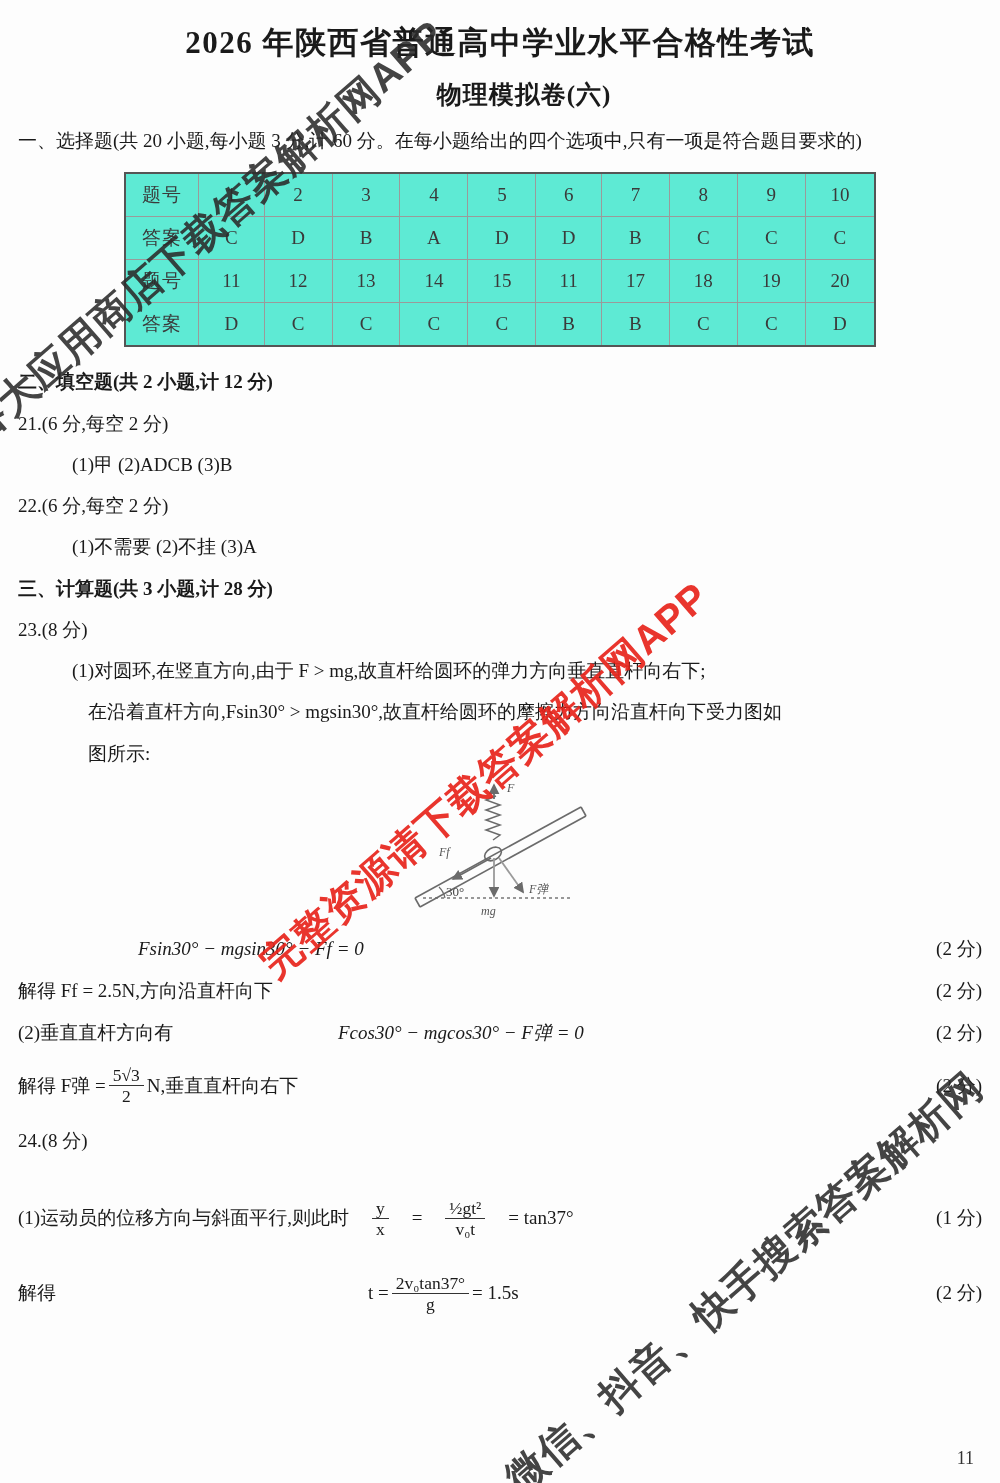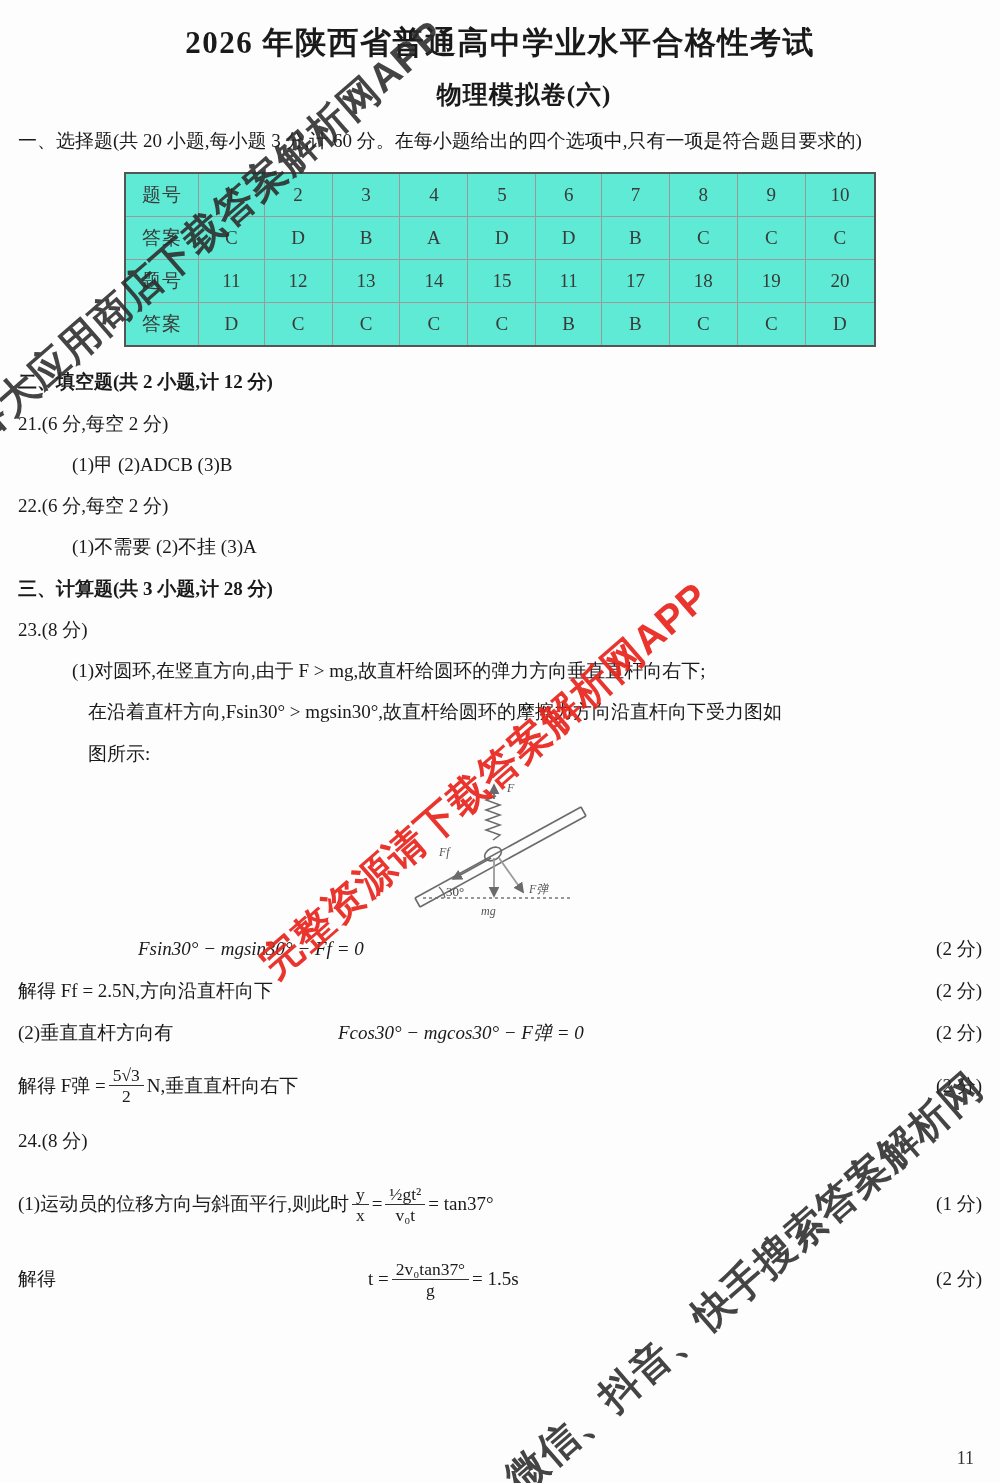--- a/index.html
+++ b/index.html
@@ -317,21 +317,21 @@
       <span class="frac">
         <span class="num">5√3</span>
         <span class="den">2</span>
       </span>
       <span>N,垂直直杆向右下</span>
       <span class="pts">(2 分)</span>
     </div>
 
     <div class="para" style="margin-top:18px;">24.(8 分)</div>
 
-    <div class="eqrow indent1" style="margin-top:26px;">
+    <div class="eqrow indent1" style="margin-top:40px;gap:20px;">
       <span>(1)运动员的位移方向与斜面平行,则此时</span>
       <span class="frac">
         <span class="num">y</span>
         <span class="den">x</span>
       </span>
       <span>=</span>
       <span class="frac">
         <span class="num">½gt²</span>
         <span class="den">v₀t</span>
       </span>

